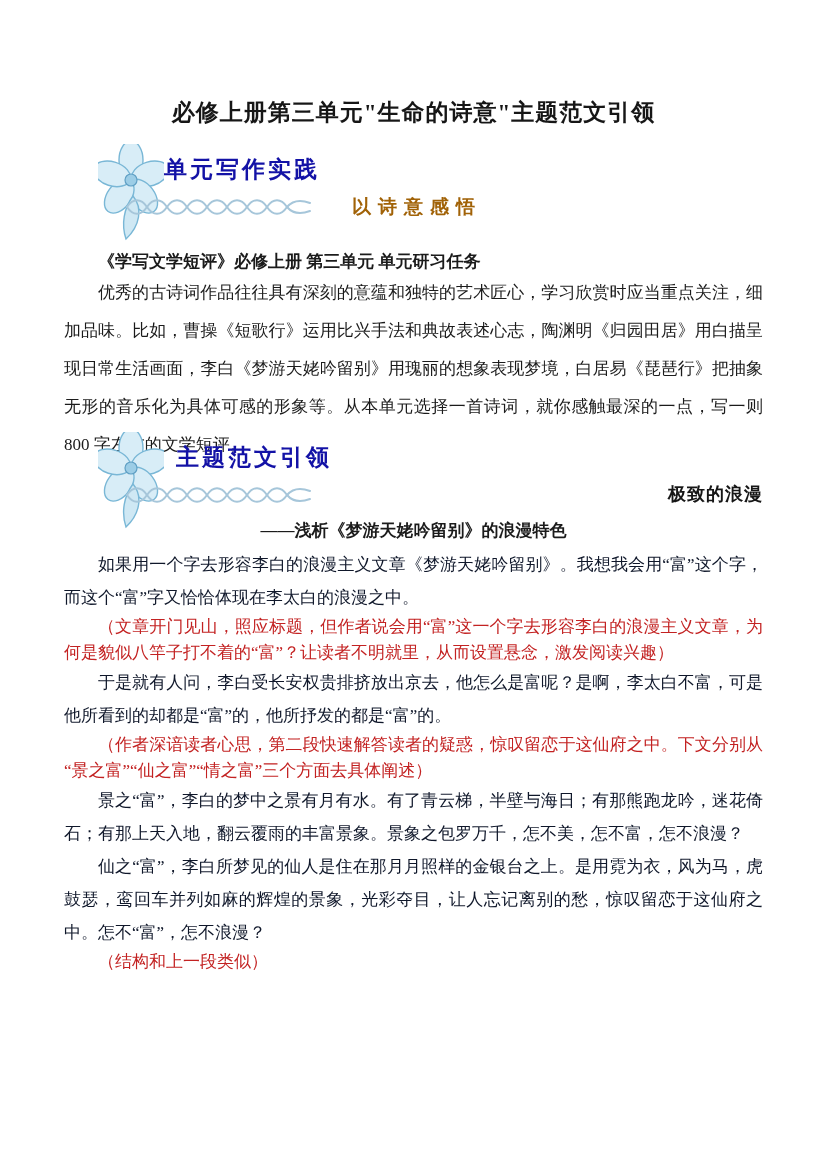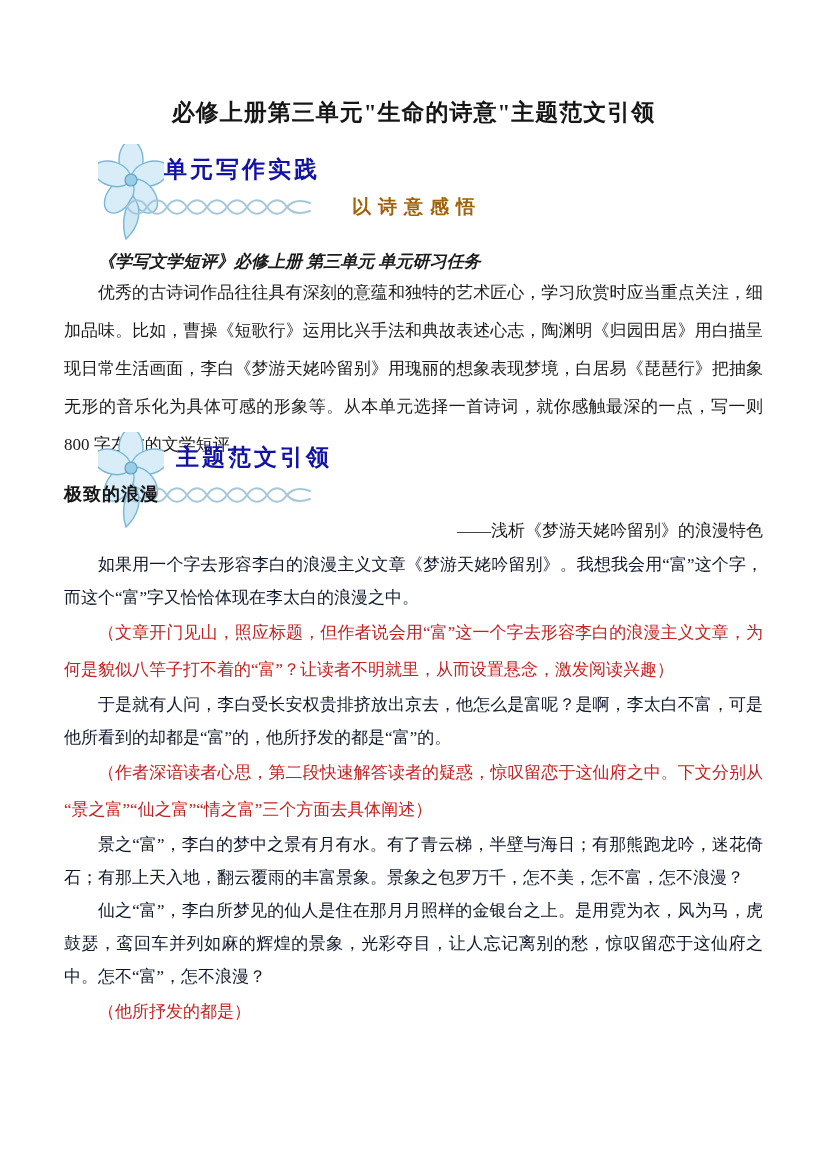--- a/index.html
+++ b/index.html
@@ -22,37 +22,37 @@
     font-size:23px;font-weight:bold;letter-spacing:3px;color:#1312a6;
     font-family:"Liberation Sans","DejaVu Sans",sans-serif;
   }
   .section-header.second .blue-heading{left:112px;font-family:Liberation Serif, serif;}
   .chain{position:absolute;left:60px;top:46px;width:190px;height:22px;}
   .side-caption{
     position:absolute;left:288px;top:44px;
     font-size:19px;font-weight:bold;letter-spacing:7px;color:#a16207;
   }
   .essay-title-abs{
-    position:absolute;left:0;right:0;top:44px;text-align:left;
+    position:absolute;left:0;right:0;top:44px;text-align:right;
     font-size:18px;font-weight:bold;color:#161616;letter-spacing:1px;
   }
   .task-heading{
-    margin:8px 0 0 0;font-size:17px;font-weight:bold;line-height:24px;text-indent:2em;font-style:italic;
+    margin:8px 0 0 0;font-size:17px;font-weight:bold;line-height:24px;text-indent:2em;
   }
   p.body-para{
     margin:0;font-size:17px;line-height:38px;text-align:justify;text-indent:2em;
   }
   .essay-subtitle{
-    margin:-8px 0 0 0;text-align:right;font-size:17px;line-height:34px;color:#1b1b1b;
+    margin:-8px 0 0 0;text-align:center;font-size:17px;line-height:34px;color:#1b1b1b;font-weight:bold;
   }
   p.essay-para{
     margin:0;font-size:17px;line-height:33px;text-align:justify;text-indent:2em;color:#0f172a;
   }
   p.comment-para{
-    margin:0;font-size:17px;line-height:37px;text-align:justify;text-indent:2em;color:#c32222;
+    margin:0;font-size:17px;line-height:26px;text-align:justify;text-indent:2em;color:#c32222;
   }
 </style>
 </head>
 <body>
 
 <div class="page">
   <h1 class="doc-title">必修上册第三单元"生命的诗意"主题范文引领</h1>
 
   <div class="content">
 
@@ -104,16 +104,16 @@
     </div>
 
     <p class="essay-subtitle">——浅析《梦游天姥吟留别》的浪漫特色</p>
 
     <p class="essay-para">如果用一个字去形容李白的浪漫主义文章《梦游天姥吟留别》。我想我会用“富”这个字，而这个“富”字又恰恰体现在李太白的浪漫之中。</p>
     <p class="comment-para">（文章开门见山，照应标题，但作者说会用“富”这一个字去形容李白的浪漫主义文章，为何是貌似八竿子打不着的“富”？让读者不明就里，从而设置悬念，激发阅读兴趣）</p>
     <p class="essay-para">于是就有人问，李白受长安权贵排挤放出京去，他怎么是富呢？是啊，李太白不富，可是他所看到的却都是“富”的，他所抒发的都是“富”的。</p>
     <p class="comment-para">（作者深谙读者心思，第二段快速解答读者的疑惑，惊叹留恋于这仙府之中。下文分别从“景之富”“仙之富”“情之富”三个方面去具体阐述）</p>
     <p class="essay-para">景之“富”，李白的梦中之景有月有水。有了青云梯，半壁与海日；有那熊跑龙吟，迷花倚石；有那上天入地，翻云覆雨的丰富景象。景象之包罗万千，怎不美，怎不富，怎不浪漫？</p>
     <p class="essay-para">仙之“富”，李白所梦见的仙人是住在那月月照样的金银台之上。是用霓为衣，风为马，虎鼓瑟，鸾回车并列如麻的辉煌的景象，光彩夺目，让人忘记离别的愁，惊叹留恋于这仙府之中。怎不“富”，怎不浪漫？</p>
-    <p class="comment-para">（他所抒发的都是）</p>
+    <p class="comment-para">（结构和上一段类似）</p>
 
   </div>
 </div>
 
 </body></html>

